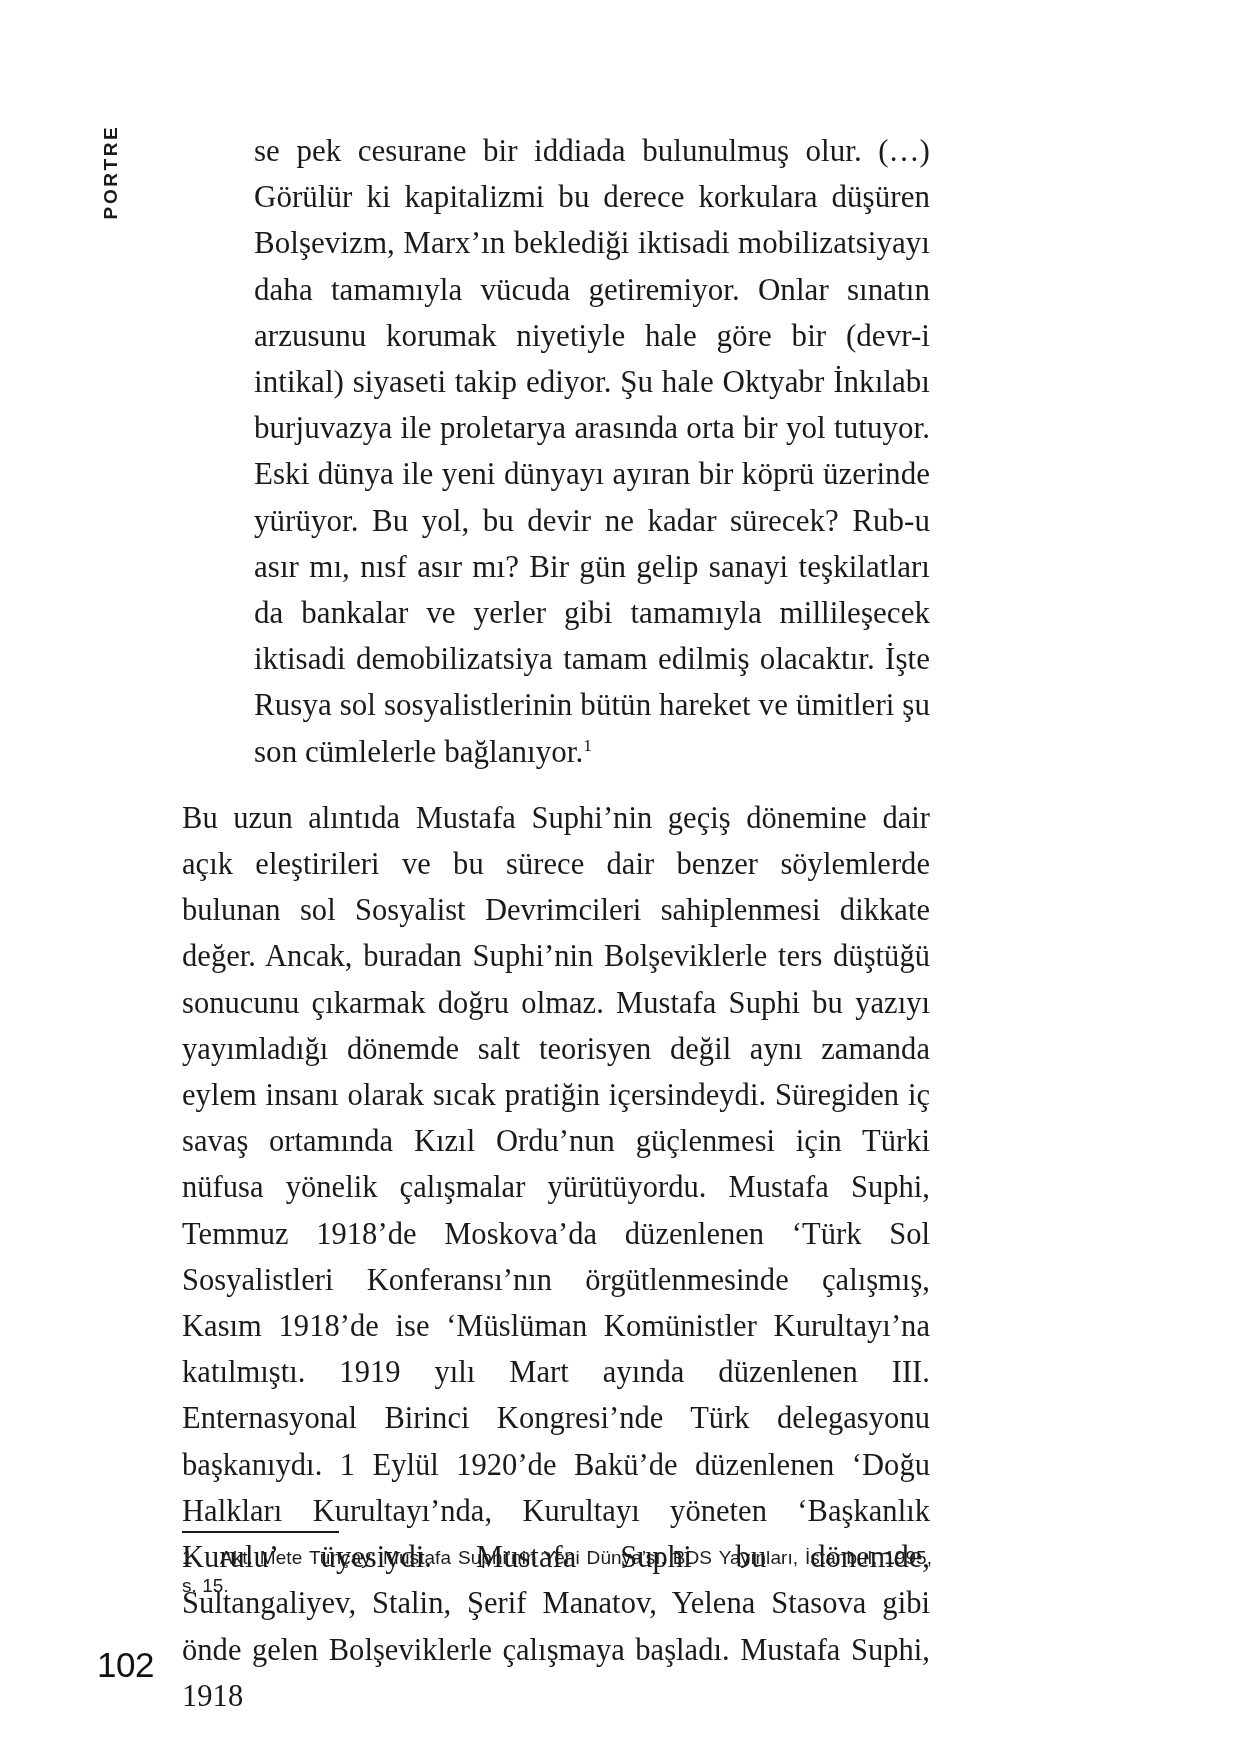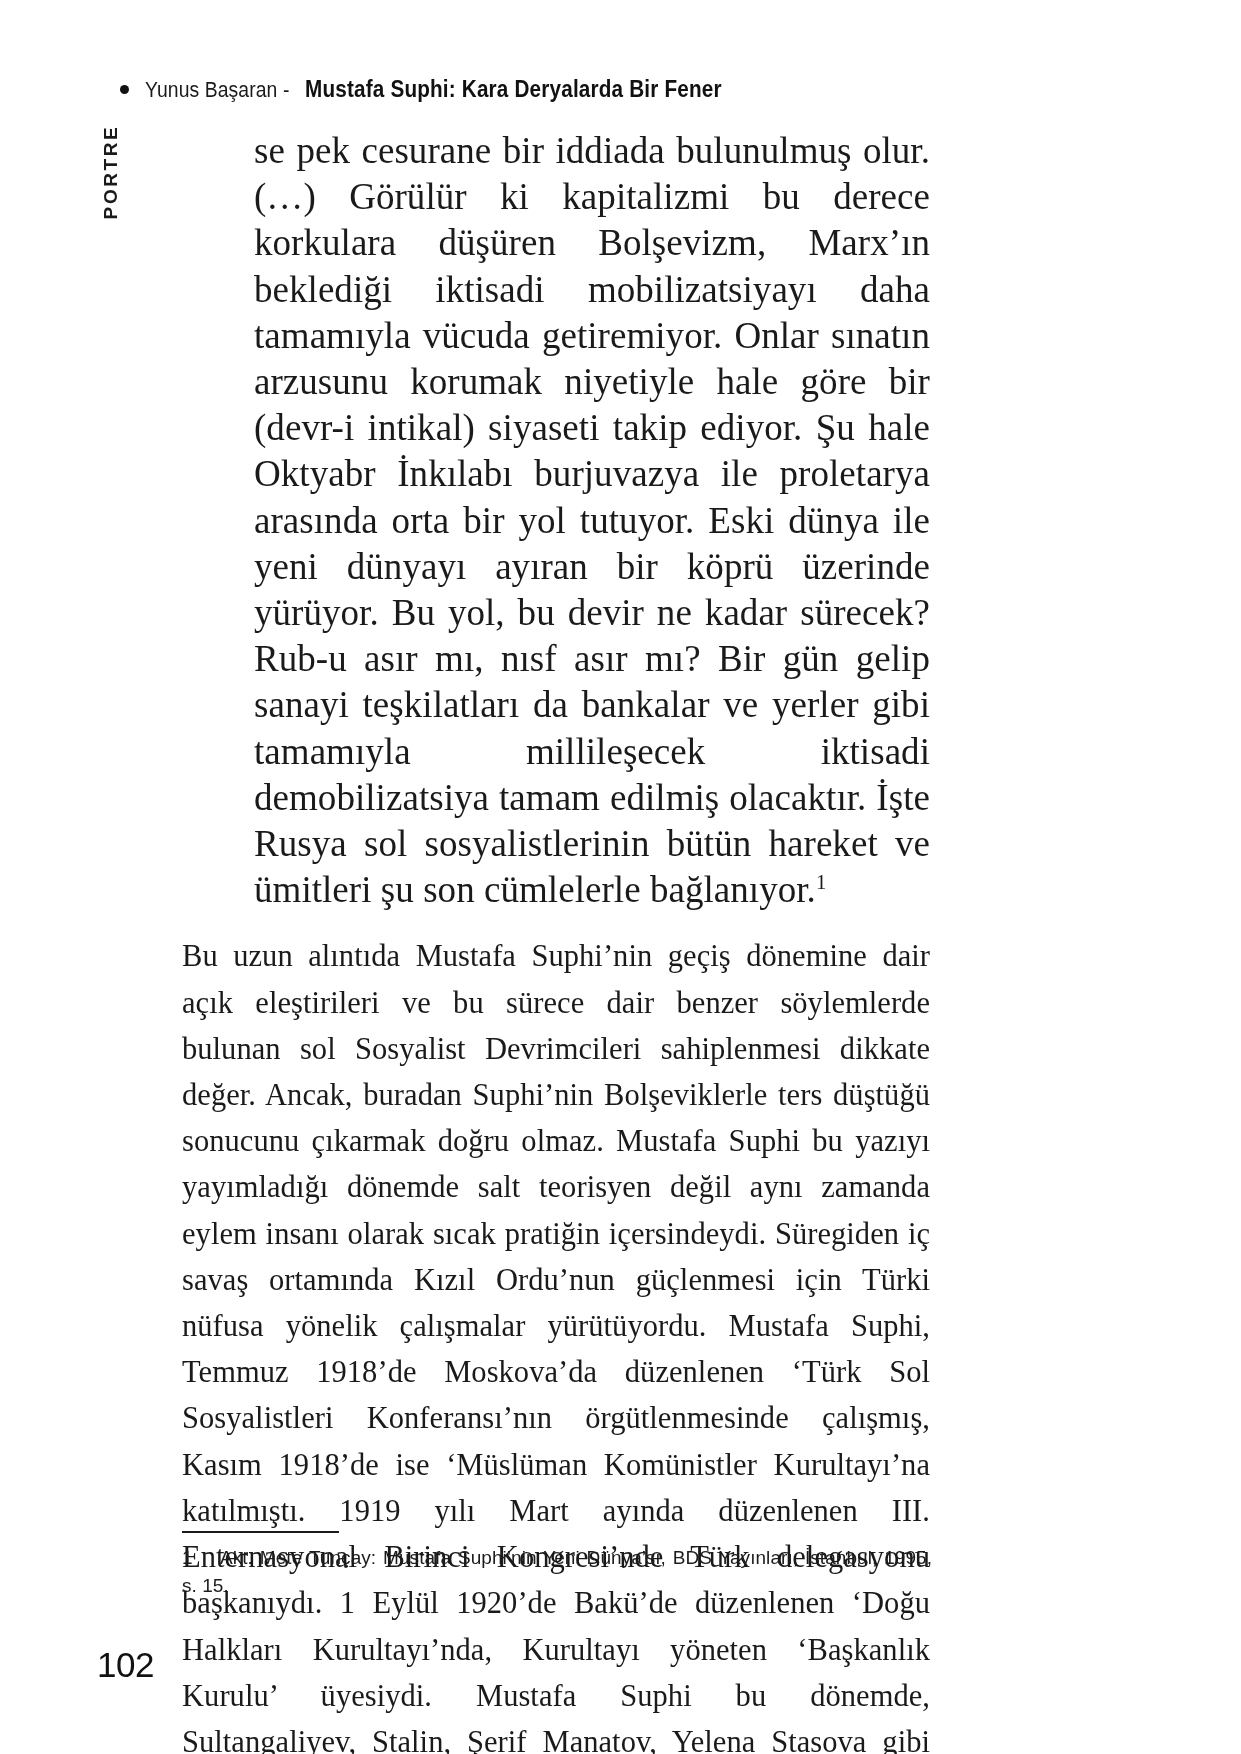--- a/index.html
+++ b/index.html
@@ -83,21 +83,21 @@
   .column {
     position: absolute;
     left: 182px;
     top: 128px;
     width: 748px;
   }
 
   .blockquote {
     margin: 0 0 0 72px;
     width: 676px;
-    font-size: 37px;
+    font-size: 31px;
     line-height: 46.2px;
     text-align: justify;
     text-justify: inter-word;
     hyphens: manual;
     letter-spacing: 0.05px;
   }
   .blockquote sup {
     font-size: 0.56em;
     vertical-align: super;
     line-height: 0;
@@ -149,25 +149,20 @@
     font-size: 35px;
     letter-spacing: -0.5px;
     color: #111111;
   }
 </style>
 </head>
 <body>
 
 <div class="page">
 
-  <div class="runhead">
-    <span class="runhead-bullet"></span>
-    <span class="runhead-author">Yunus Başaran - </span>
-    <span class="runhead-title">Mustafa Suphi: Kara Deryalarda Bir Fener</span>
-  </div>
 
   <div class="section-tag">
     <span>PORTRE</span>
   </div>
 
   <div class="column">
     <p class="blockquote"><span>se pek cesurane bir iddiada bulunulmuş olur. (…) Görülür ki kapitalizmi bu derece korkulara düşüren Bolşevizm, Marx’ın beklediği iktisadi mobilizatsiyayı daha tamamıyla vücuda getiremiyor. Onlar sınatın arzusunu korumak niyetiyle hale göre bir (devr-i intikal) siyaseti takip ediyor. Şu hale Oktyabr İnkılabı burjuvazya ile proletarya arasında orta bir yol tutuyor. Eski dünya ile yeni dünyayı ayıran bir köprü üzerinde yürüyor. Bu yol, bu devir ne kadar sürecek? Rub-u asır mı, nısf asır mı? Bir gün gelip sanayi teşkilatları da bankalar ve yerler gibi tamamıyla millileşecek iktisadi demobilizatsiya tamam edilmiş olacaktır. İşte Rusya sol sosyalistlerinin bütün hareket ve ümitleri şu son cümlelerle bağlanıyor.</span><sup>1</sup></p>
     <p class="bodypara">Bu uzun alıntıda Mustafa Suphi’nin geçiş dönemine dair açık eleştirileri ve bu sürece dair benzer söylemlerde bulunan sol Sosyalist Devrimcileri sahiplenmesi dikkate değer. Ancak, buradan Suphi’nin Bolşeviklerle ters düştüğü sonucunu çıkarmak doğru olmaz. Mustafa Suphi bu yazıyı yayımladığı dönemde salt teorisyen değil aynı zamanda eylem insanı olarak sıcak pratiğin içersindeydi. Süregiden iç savaş ortamında Kızıl Ordu’nun güçlenmesi için Türki nüfusa yönelik çalışmalar yürütüyordu. Mustafa Suphi, Temmuz 1918’de Moskova’da düzenlenen ‘Türk Sol Sosyalistleri Konferansı’nın örgütlenmesinde çalışmış, Kasım 1918’de ise ‘Müslüman Komünistler Kurultayı’na katılmıştı. 1919 yılı Mart ayında düzenlenen III. Enternasyonal Birinci Kongresi’nde Türk delegasyonu başkanıydı. 1 Eylül 1920’de Bakü’de düzenlenen ‘Doğu Halkları Kurultayı’nda, Kurultayı yöneten ‘Başkanlık Kurulu’ üyesiydi. Mustafa Suphi bu dönemde, Sultangaliyev, Stalin, Şerif Manatov, Yelena Stasova gibi önde gelen Bolşeviklerle çalışmaya başladı. Mustafa Suphi, 1918</p>
   </div>
 

